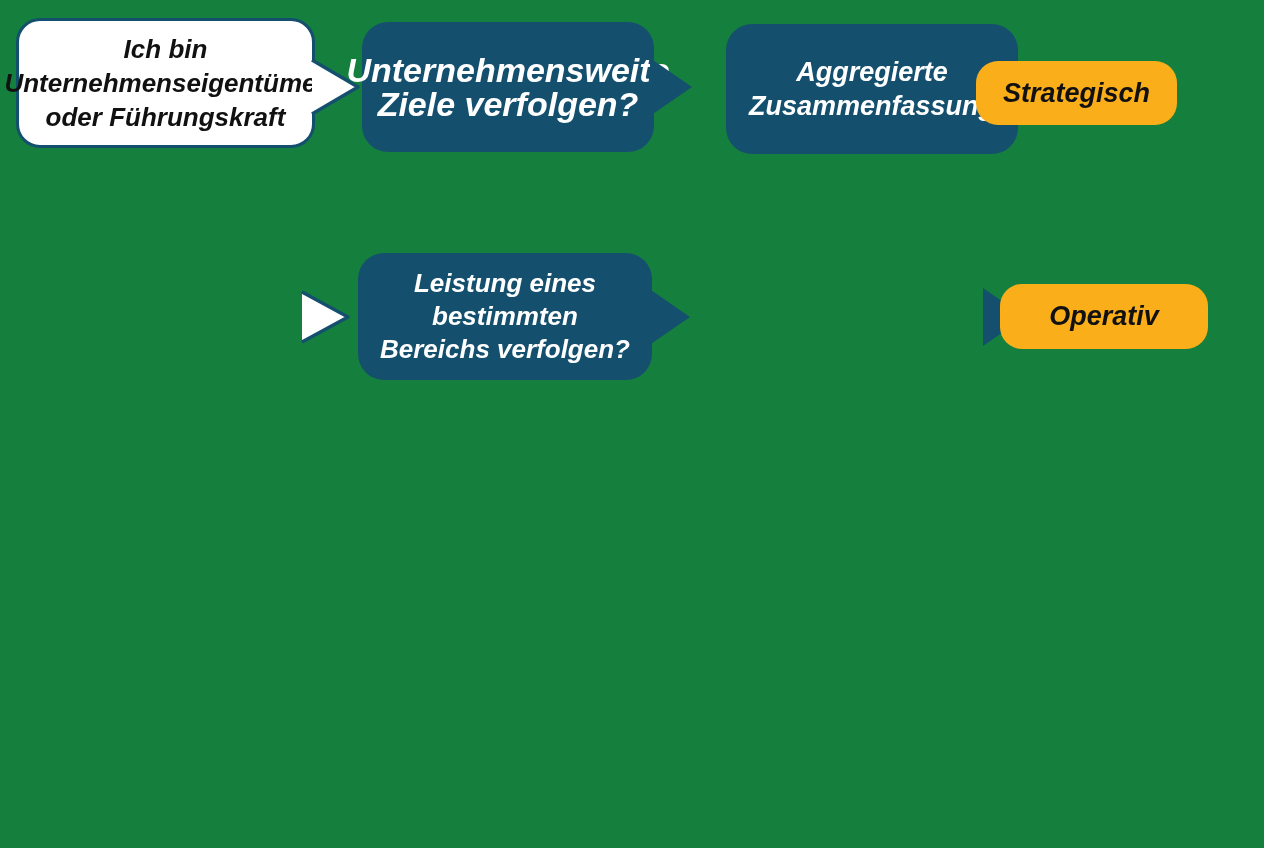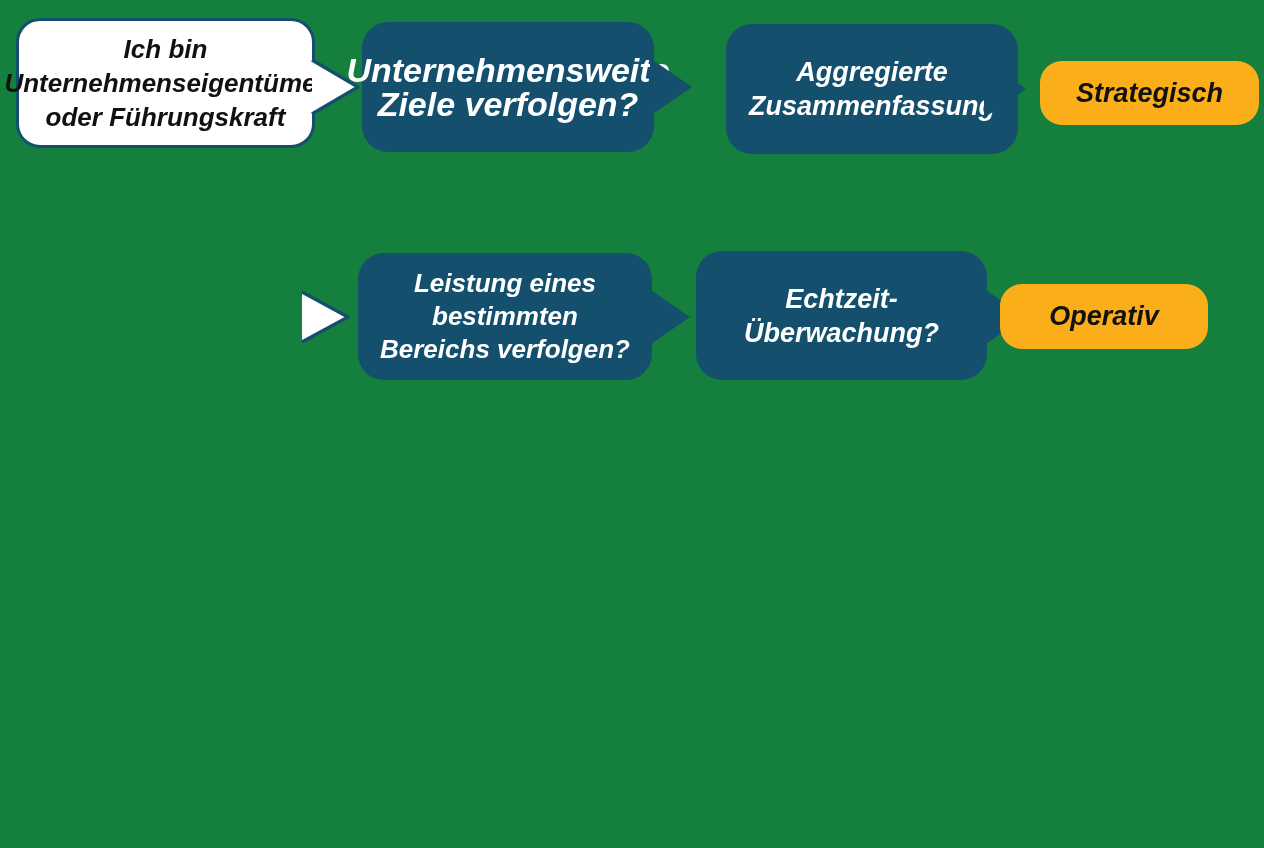--- a/index.html
+++ b/index.html
@@ -45,21 +45,21 @@
     border-radius: 22px;
   }
   .tail { position: absolute; overflow: visible; }
   .tail-open-path { fill: #ffffff; stroke: var(--teal); stroke-width: 3.5; stroke-linejoin: round; }
   .tail-fill-poly { fill: var(--teal); }
 
   
   .p1 { left: 16px;  top: 18px;  width: 299px; height: 130px; font-size: 26px; line-height: 34px; }
   .q1 { left: 362px; top: 22px;  width: 292px; height: 130px; font-size: 34px; line-height: 34px; }
   .q2 { left: 696px; top: 24px;  width: 292px; height: 130px; font-size: 27px; line-height: 34px; margin-left: 30px; }
-  .r1 { left: 1040px; top: 61px; width: 219px; height: 64px;  font-size: 27px; }
+  .r1 { left: 976px; top: 61px; width: 201px; height: 64px;  font-size: 27px; }
   .t1 { left: 311px; top: 56px; }
   .t2 { left: 650px; top: 58px; }
   .t3 { left: 984px; top: 60px; }
 
   
   .p2 { left: 13px;  top: 255px; width: 292px; height: 122px; font-size: 27px; line-height: 34px; }
   .q3 { left: 358px; top: 253px; width: 294px; height: 127px; font-size: 26px; line-height: 33px; }
   .q4 { left: 696px; top: 251px; width: 291px; height: 129px; font-size: 27px; line-height: 34px; }
   .r2 { left: 1000px; top: 284px; width: 208px; height: 65px; font-size: 27px; }
   .t4 { left: 301px; top: 288px; }
@@ -101,22 +101,20 @@
   </svg>
 
   <div class="node bubble-dark q3">Leistung eines
 bestimmten
 Bereichs verfolgen?</div>
 
   <svg class="tail t5" width="44" height="58" viewBox="0 0 44 58">
     <polygon class="tail-fill-poly" points="0,0 42,29 0,58"></polygon>
   </svg>
 
-  <div class="node bubble-dark q4">Echtzeit-
-Überwachung?</div>
 
   <svg class="tail t6" width="44" height="58" viewBox="0 0 44 58">
     <polygon class="tail-fill-poly" points="0,0 42,29 0,58"></polygon>
   </svg>
 
   <div class="node pill r2">Operativ</div>
 
 </div>
 
 </body></html>

